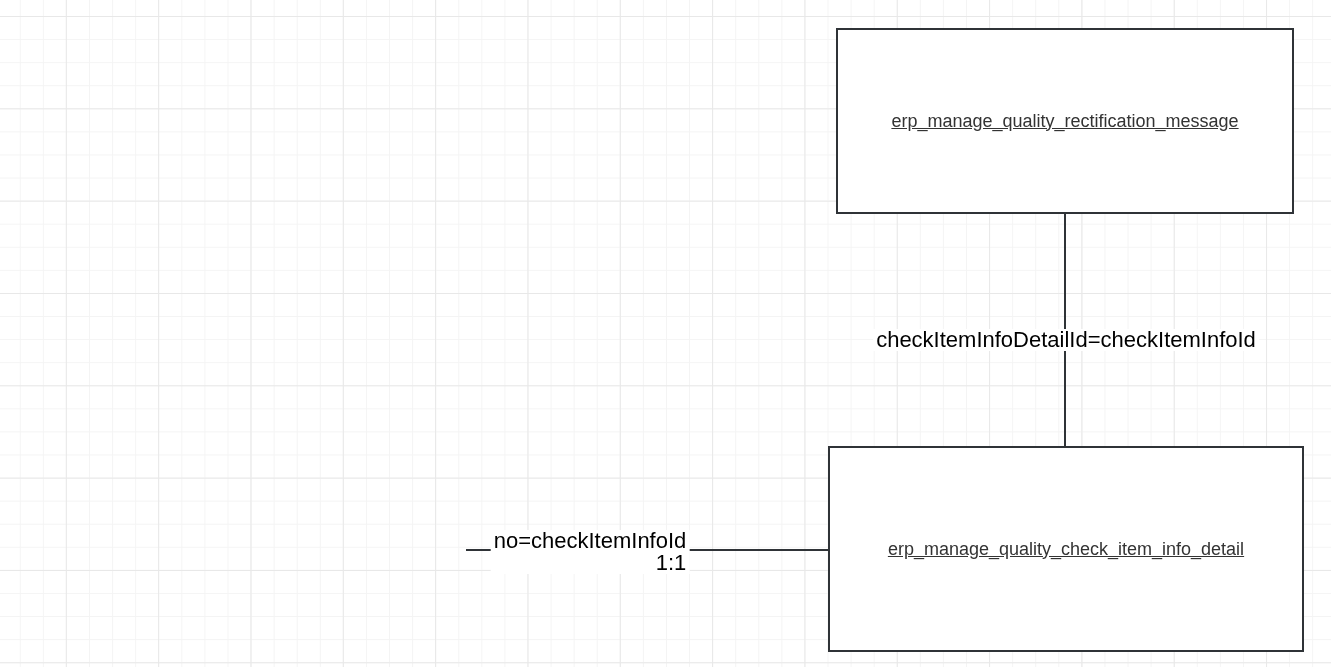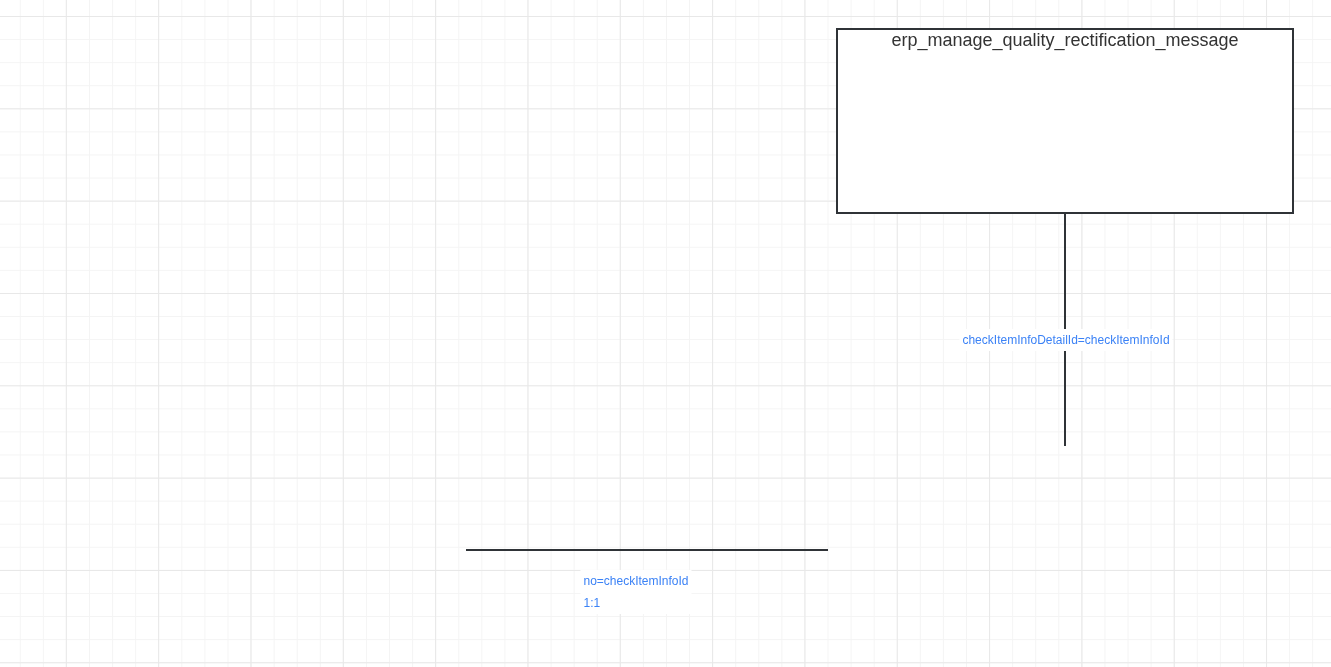--- a/index.html
+++ b/index.html
@@ -34,54 +34,56 @@
       0px 16px;
     overflow: hidden;
   }
 
   .entity {
     position: absolute;
     background: #ffffff;
     border: 2px solid #2f3337;
     box-sizing: border-box;
     display: flex;
+    align-items: center;
     justify-content: center;
     text-align: center;
     color: #333333;
     font-size: 18px;
     cursor: default;
+    text-decoration: underline;
   }
 
   .edge {
     position: absolute;
     background: #2f3337;
   }
 
   .edge-label {
     position: absolute;
     transform: translate(-50%, -50%);
     background: #ffffff;
-    color: #3b82f6;
-    font-size: 12px;
+    color: #000000;
+    font-size: 22px;
     line-height: 22px;
-    text-align: left;
+    text-align: right;
     padding: 0 3px;
     white-space: nowrap;
   }
 
   
   #entity-rectification-message { left: 836px; top: 28px;  width: 458px; height: 186px; }
   #entity-check-plan            { left: 88px;  top: 444px; width: 378px; height: 208px; }
   #entity-check-item-info-detail{ left: 828px; top: 446px; width: 476px; height: 206px; }
 
   #edge-message-to-detail { left: 1064px; top: 214px; width: 2px;   height: 232px; }
   #edge-plan-to-detail    { left: 466px;  top: 549px; width: 362px; height: 2px; }
 
   #edge-label-message-to-detail { left: 1066px; top: 340px; }
-  #edge-label-plan-to-detail    { left: 636px;  top: 552px; margin-top: 40px; }
+  #edge-label-plan-to-detail    { left: 590px;  top: 552px; }
 </style>
 </head>
 <body>
 
 <div class="canvas">
 
   <div class="edge" id="edge-message-to-detail"></div>
   <div class="edge" id="edge-plan-to-detail"></div>
 
   <div class="edge-label" id="edge-label-message-to-detail">
@@ -91,14 +93,17 @@
   <div class="edge-label" id="edge-label-plan-to-detail">
     <div>no=checkItemInfoId</div>
     <div>1:1</div>
   </div>
 
   <div class="entity" id="entity-rectification-message">
     <span>erp_manage_quality_rectification_message</span>
   </div>
 
 
+  <div class="entity" id="entity-check-item-info-detail">
+    <span>erp_manage_quality_check_item_info_detail</span>
+  </div>
 
 </div>
 
 </body></html>

